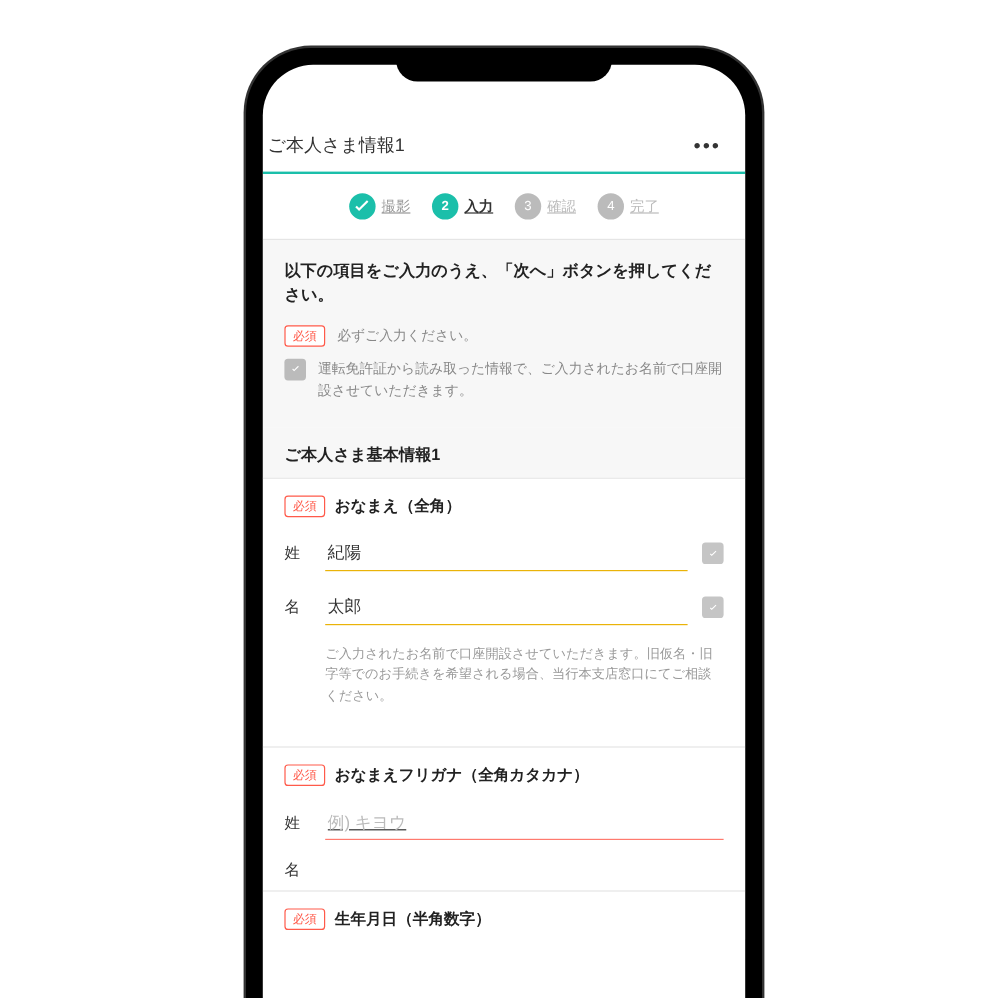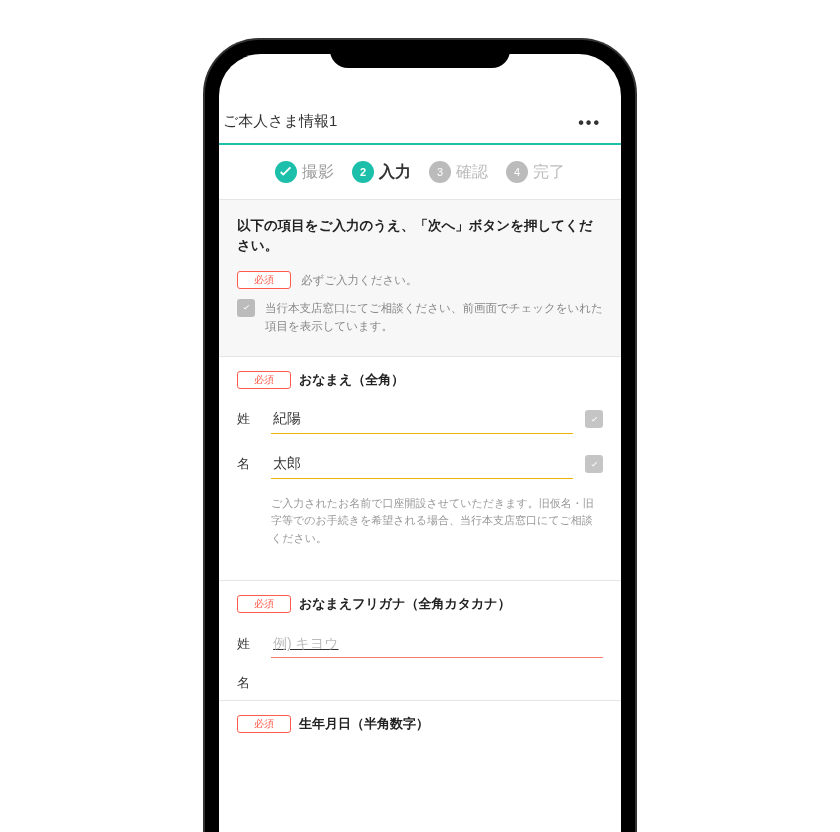--- a/index.html
+++ b/index.html
@@ -14,30 +14,30 @@
     .header { text-align: left; padding: 14px 4px 12px; position: relative; border-bottom: 2px solid #1bbfaa; }
     .header-title { font-size: 15px; color: #333; }
     .header-more { position: absolute; right: 20px; top: 16px; font-size: 16px; letter-spacing: 2px; color: #333; font-weight: bold; }
     
     .stepper { display: flex; justify-content: center; align-items: center; gap: 6px; padding: 16px 0; border-bottom: 1px solid #e5e5e5; background: #fff; }
     .step { display: flex; align-items: center; gap: 5px; }
     .step-circle { width: 22px; height: 22px; border-radius: 50%; display: flex; align-items: center; justify-content: center; font-size: 11px; color: #fff; }
     .step-circle.done { background: #1bbfaa; }
     .step-circle.active { background: #1bbfaa; font-weight: bold; }
     .step-circle.pending { background: #bbb; }
-    .step-label { font-size: 16px; }
+    .step-label { font-size: 12px; text-decoration: underline; }
     .step-label.active { color: #333; font-weight: 600; }
     .step-label.pending { color: #bbb; }
     .step-label.done { color: #999; }
     .step-sep { width: 6px; }
     
     .instruction { padding: 16px 18px 10px; background: #f7f7f7; }
     .instruction-title { font-size: 13.5px; font-weight: 600; color: #222; line-height: 1.5; margin-bottom: 14px; font-family: Liberation Serif, serif; }
     .legend-row { display: flex; align-items: flex-start; gap: 10px; margin-bottom: 10px; }
-    .badge-required { display: inline-block; border: 1px solid #ff5a4a; color: #ff5a4a; font-size: 10px; padding: 1px 16px; border-radius: 3px; background: #fff; flex-shrink: 0; }
+    .badge-required { display: inline-block; border: 1px solid #ff5a4a; color: #ff5a4a; font-size: 10px; padding: 1px 6px; border-radius: 3px; background: #fff; flex-shrink: 0; }
     .legend-text { font-size: 11.5px; color: #888; line-height: 1.6; }
     .check-icon-box { width: 18px; height: 18px; background: #bbb; border-radius: 3px; display: flex; align-items: center; justify-content: center; flex-shrink: 0; }
     .check-icon-box svg { width: 11px; height: 11px; fill: #fff; }
     
     .section-title { font-size: 13.5px; font-weight: 600; color: #222; padding: 14px 18px 10px; background: #f7f7f7; }
     
     .field-block { background: #fff; border-top: 1px solid #e5e5e5; }
     .field-header { display: flex; align-items: center; gap: 8px; padding: 14px 18px 8px; }
     .field-header .badge-required { }
     .field-title { font-size: 13px; font-weight: 600; color: #222; }
@@ -96,24 +96,25 @@
         <div class="legend-row">
           <span class="badge-required">必須</span>
           <span class="legend-text">必ずご入力ください。</span>
         </div>
         <div class="legend-row">
           <span class="check-icon-box">
             <svg viewBox="0 0 24 24">
                 <path d="M9 16.2l-3.5-3.5 1.4-1.4L9 13.4l7.1-7.1 1.4 1.4z"></path>
               </svg>
           </span>
-          <span class="legend-text">当行本支店窓口にてご相談ください、前画面でチェックをいれた項目を表示しています。</span>
+          <span class="legend-text">運転免許証から読み取った情報で、ご入力されたお名前で口座開設させていただきます。</span>
         </div>
       </div>
 
+      <div class="section-title">ご本人さま基本情報1</div>
 
       <div class="field-block">
         <div class="field-header">
           <span class="badge-required">必須</span>
           <span class="field-title">おなまえ（全角）</span>
         </div>
         <div class="input-row">
           <span class="input-label">姓</span>
           <input class="input-underline" value="紀陽" style="">
           <span class="input-check">

